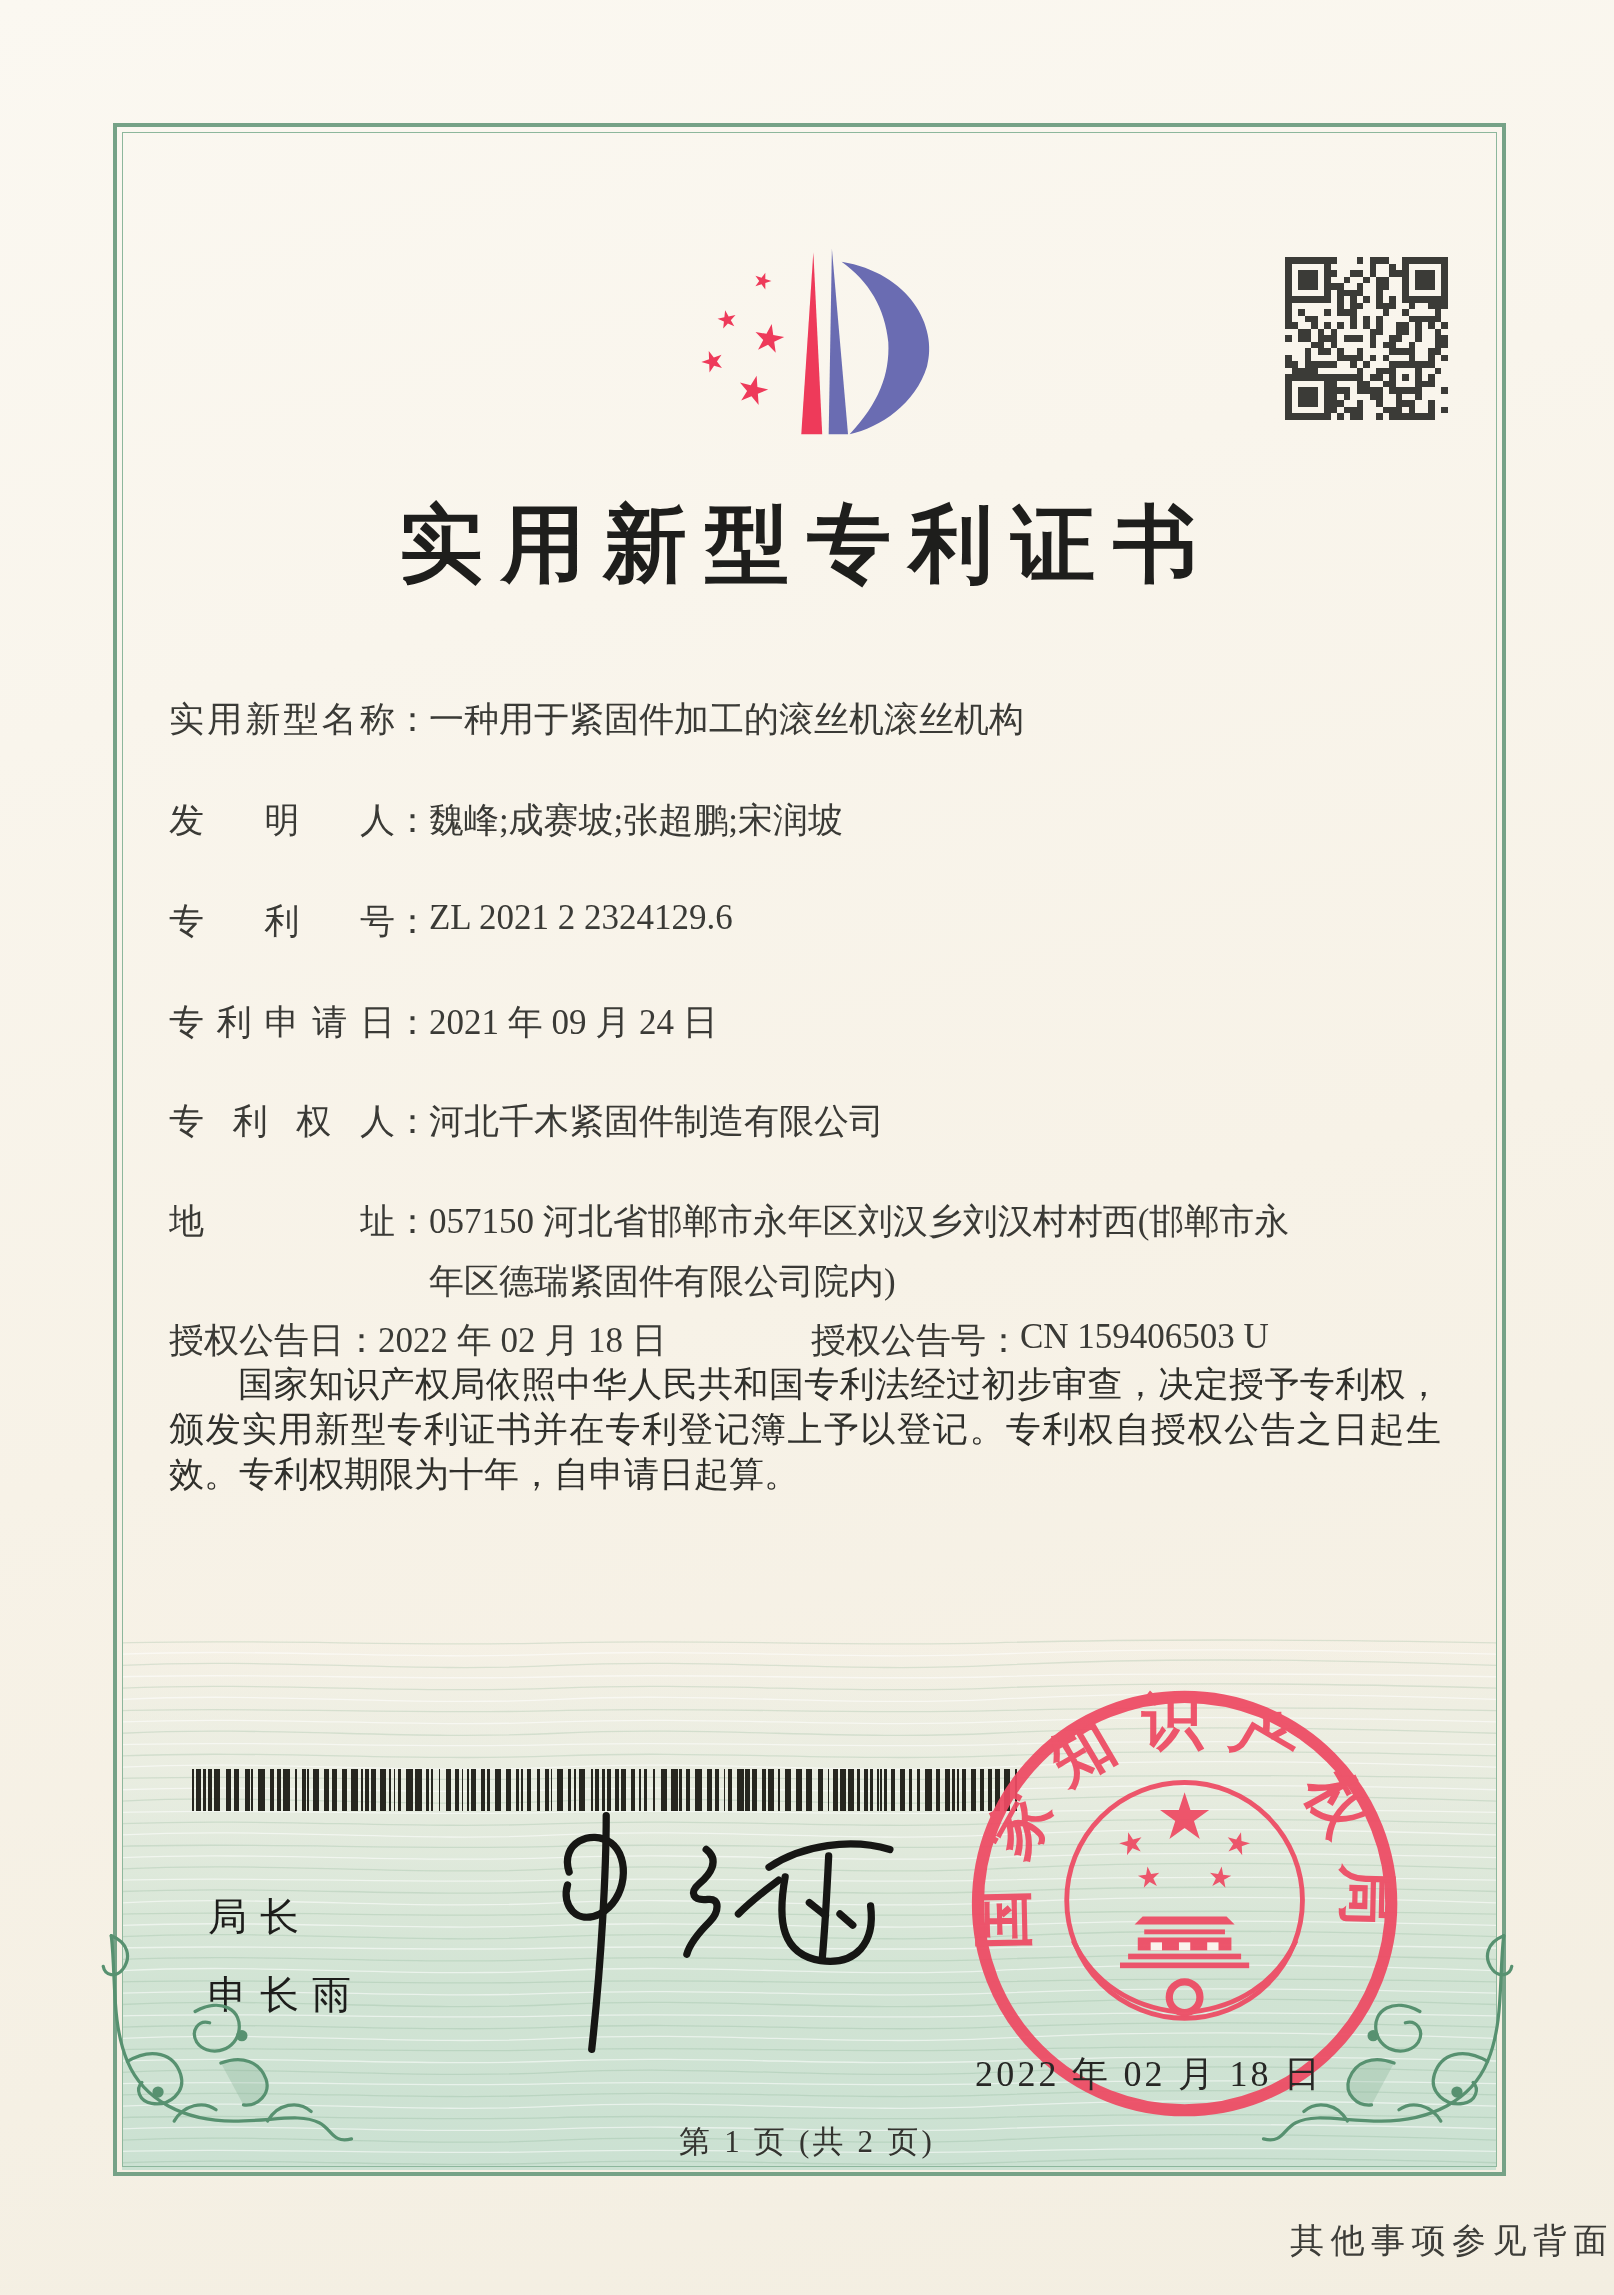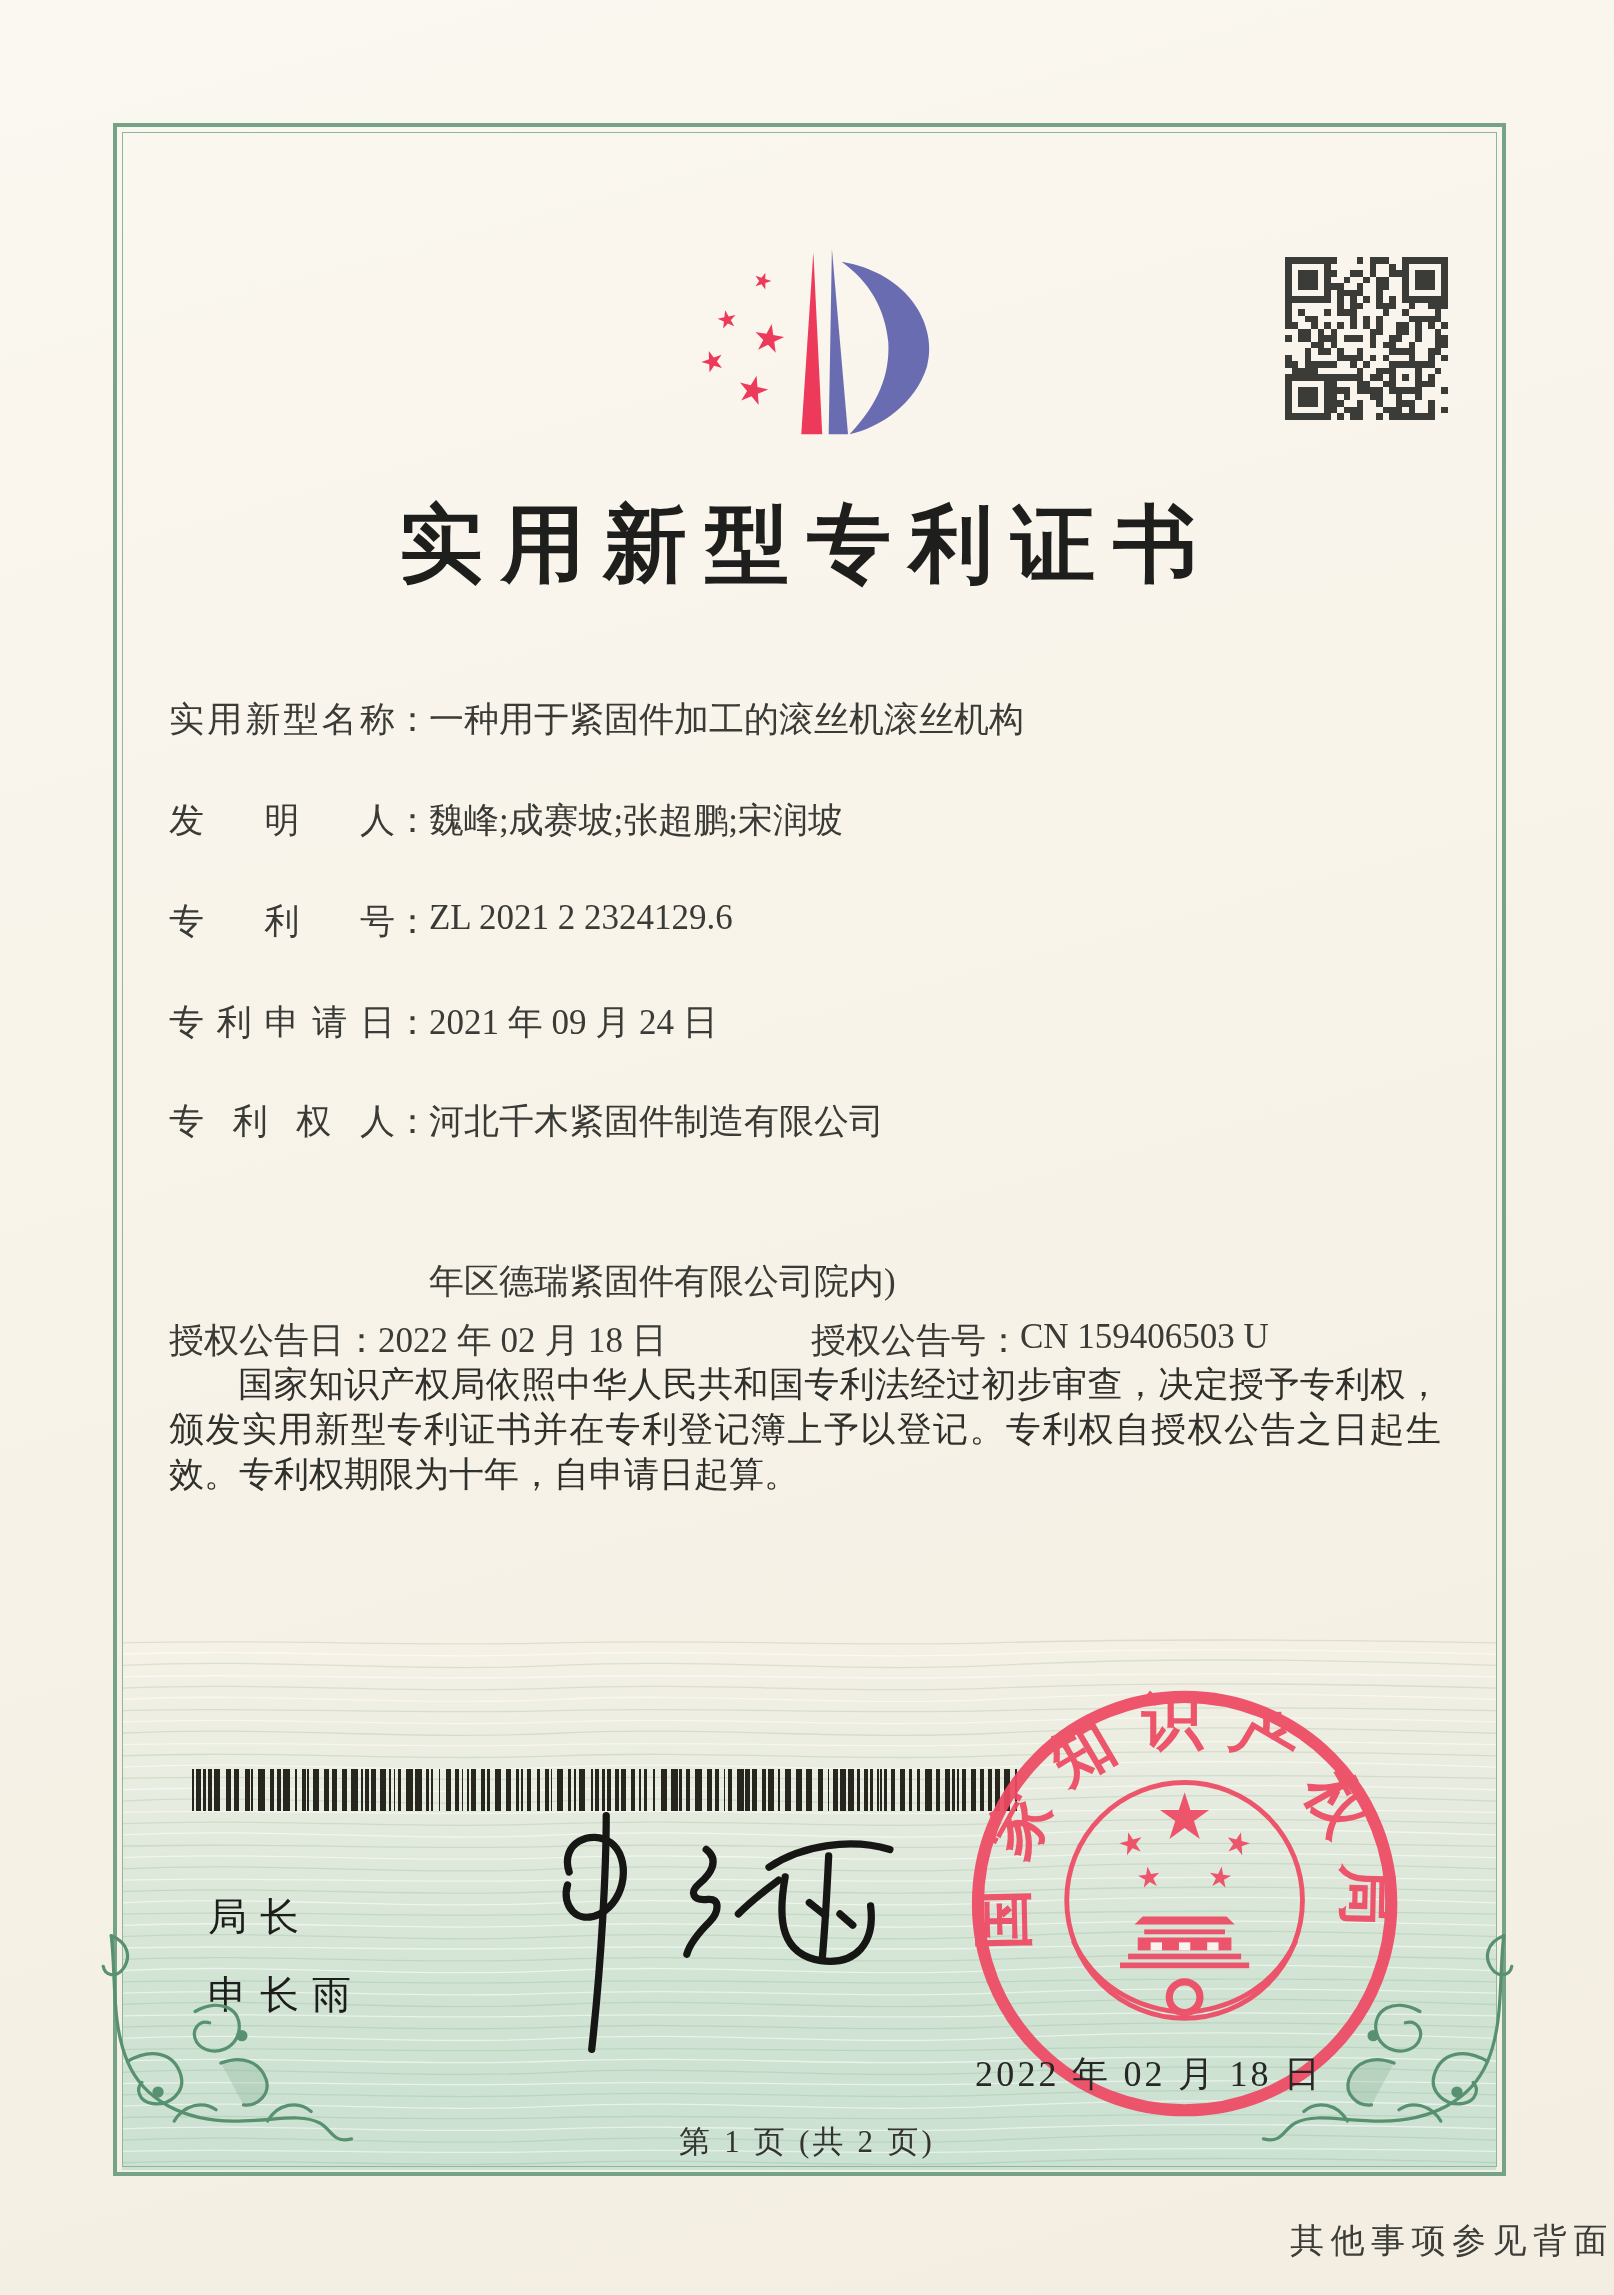--- a/index.html
+++ b/index.html
@@ -764,20 +764,23 @@
     <span class="flabel">发明人</span><span class="colon">：</span><span class="fvalue">魏峰;成赛坡;张超鹏;宋润坡</span>
   </div>
   <div class="abs field-row" style="top:898px">
     <span class="flabel">专利号</span><span class="colon">：</span><span class="fvalue">ZL 2021 2 2324129.6</span>
   </div>
   <div class="abs field-row" style="top:999px">
     <span class="flabel">专利申请日</span><span class="colon">：</span><span class="fvalue">2021 年 09 月 24 日</span>
   </div>
   <div class="abs field-row" style="top:1098px">
     <span class="flabel">专利权人</span><span class="colon">：</span><span class="fvalue">河北千木紧固件制造有限公司</span>
+  </div>
+  <div class="abs field-row" style="top:1198px">
+    <span class="flabel">地址</span><span class="colon">：</span><span class="fvalue">057150 河北省邯郸市永年区刘汉乡刘汉村村西(邯郸市永</span>
   </div>
   <div class="abs addr2" style="top:1258px">年区德瑞紧固件有限公司院内)</div>
 
   <div class="abs field-row" style="top:1317px;width:1288px">
     <span class="flabel packed">授权公告日</span><span class="colon">：</span><span class="fvalue">2022 年 02 月 18 日</span>
     <span class="grant-right">
       <span class="flabel packed">授权公告号</span><span class="colon">：</span><span class="fvalue">CN 159406503 U</span>
     </span>
   </div>
 

